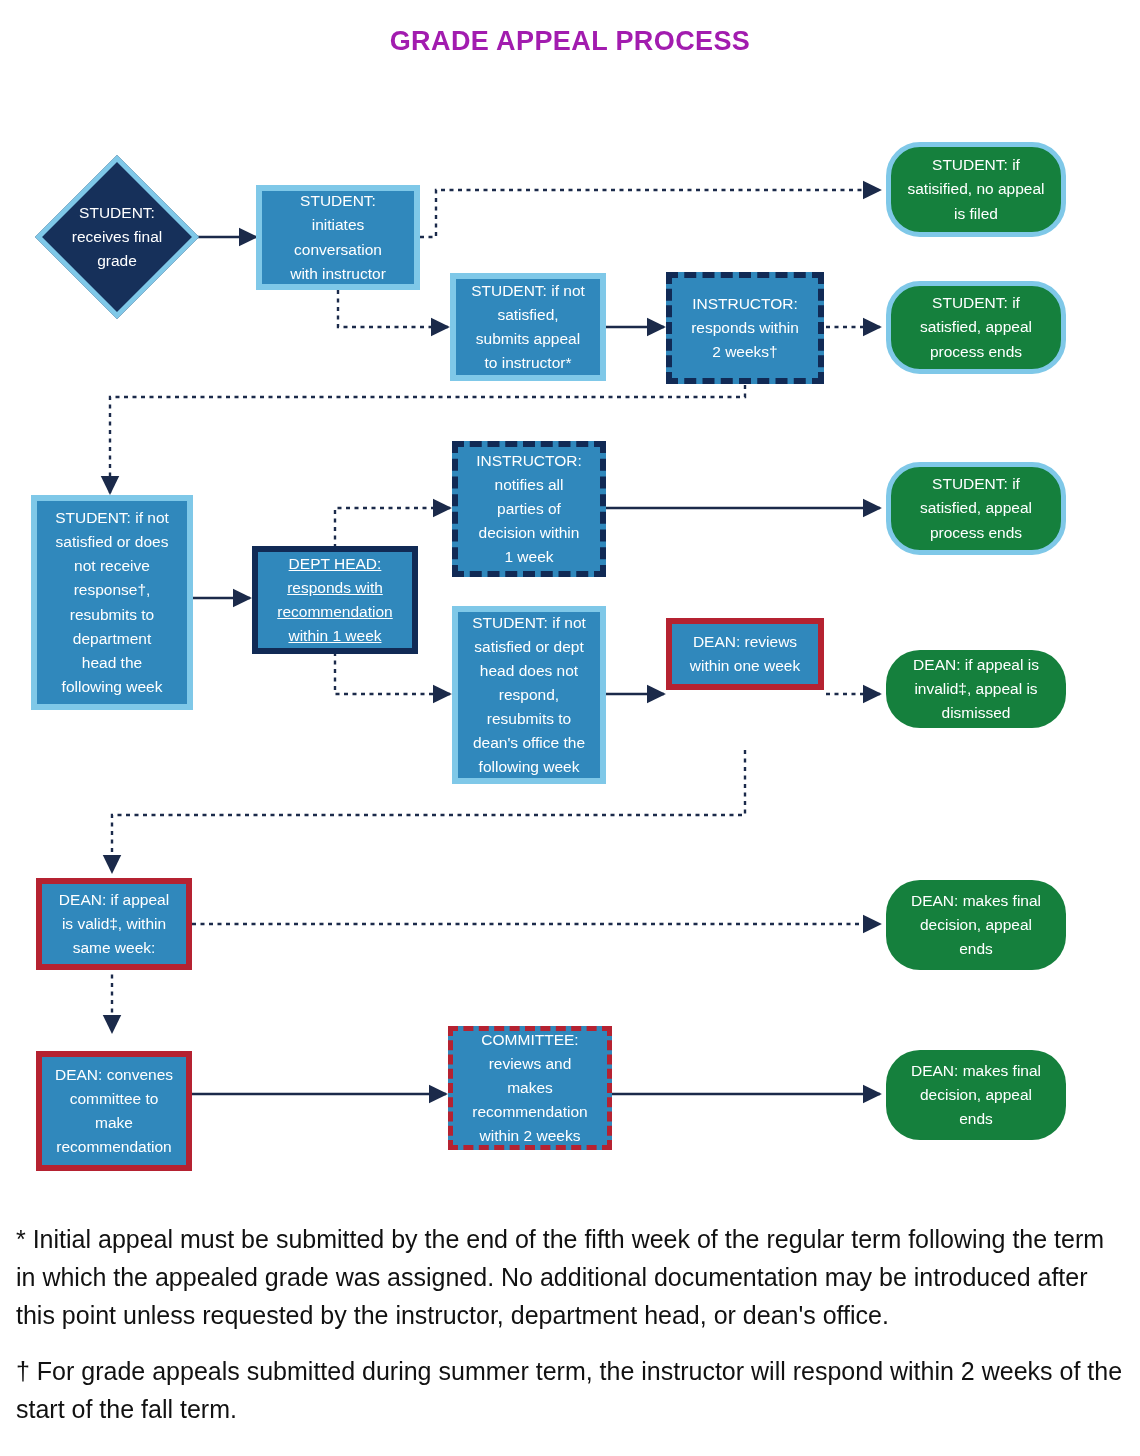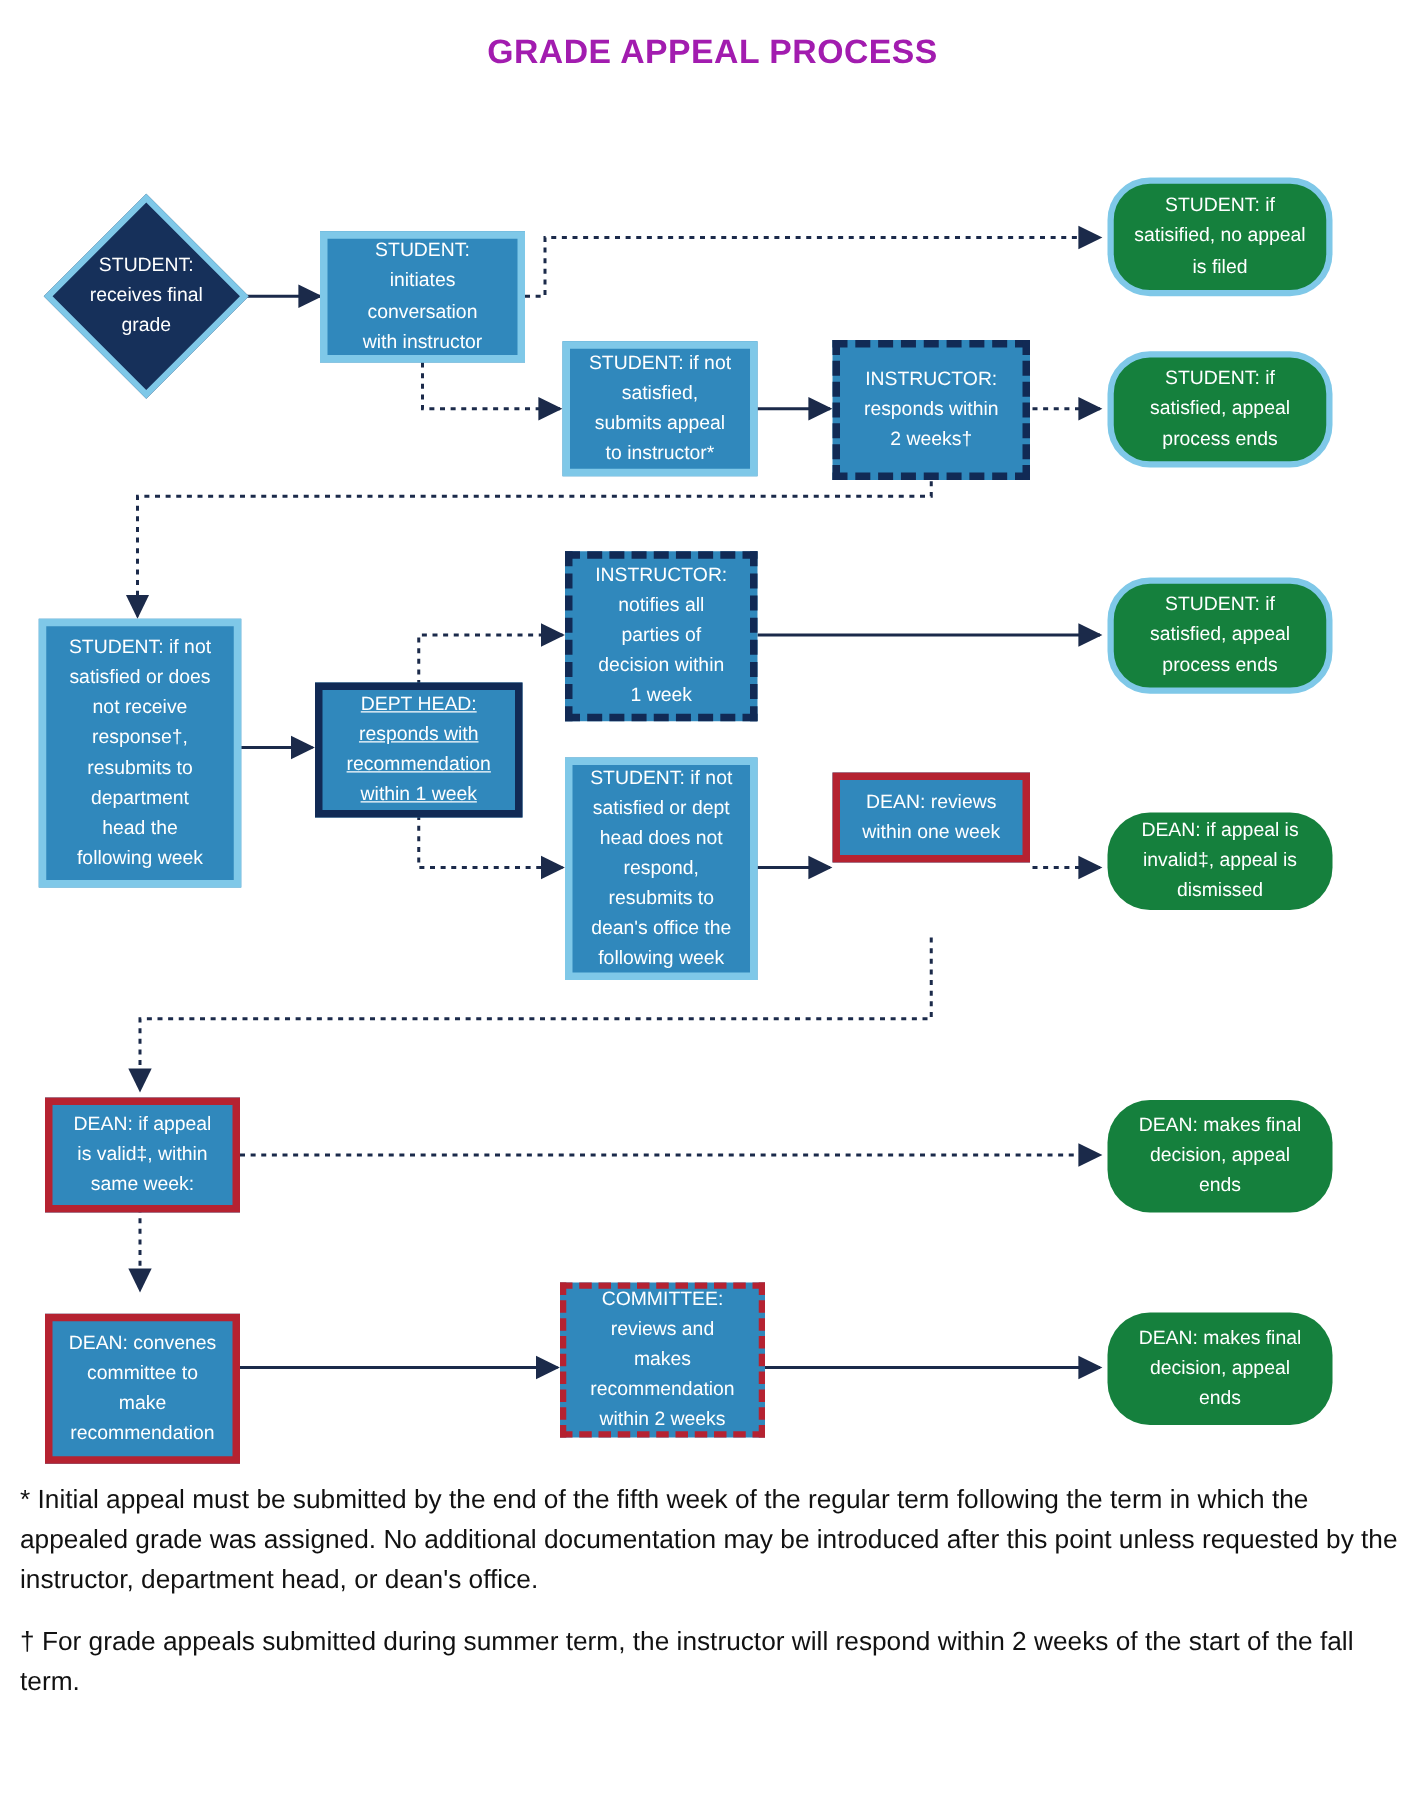--- a/index.html
+++ b/index.html
@@ -101,23 +101,23 @@
     color: #ffffff;
     font-size: 15.5px;
     line-height: 1.55;
     white-space: pre-line;
   }
 
   
   #footnotes {
     position: absolute;
     left: 16px;
-    top: 1184px;
+    top: 1220px;
     width: 1110px;
-    font-size: 21px;
+    font-size: 25px;
     line-height: 1.52;
     color: #111111;
   }
   #footnotes p {
     margin: 0 0 18px 0;
   }
 </style>
 </head>
 <body>
 

